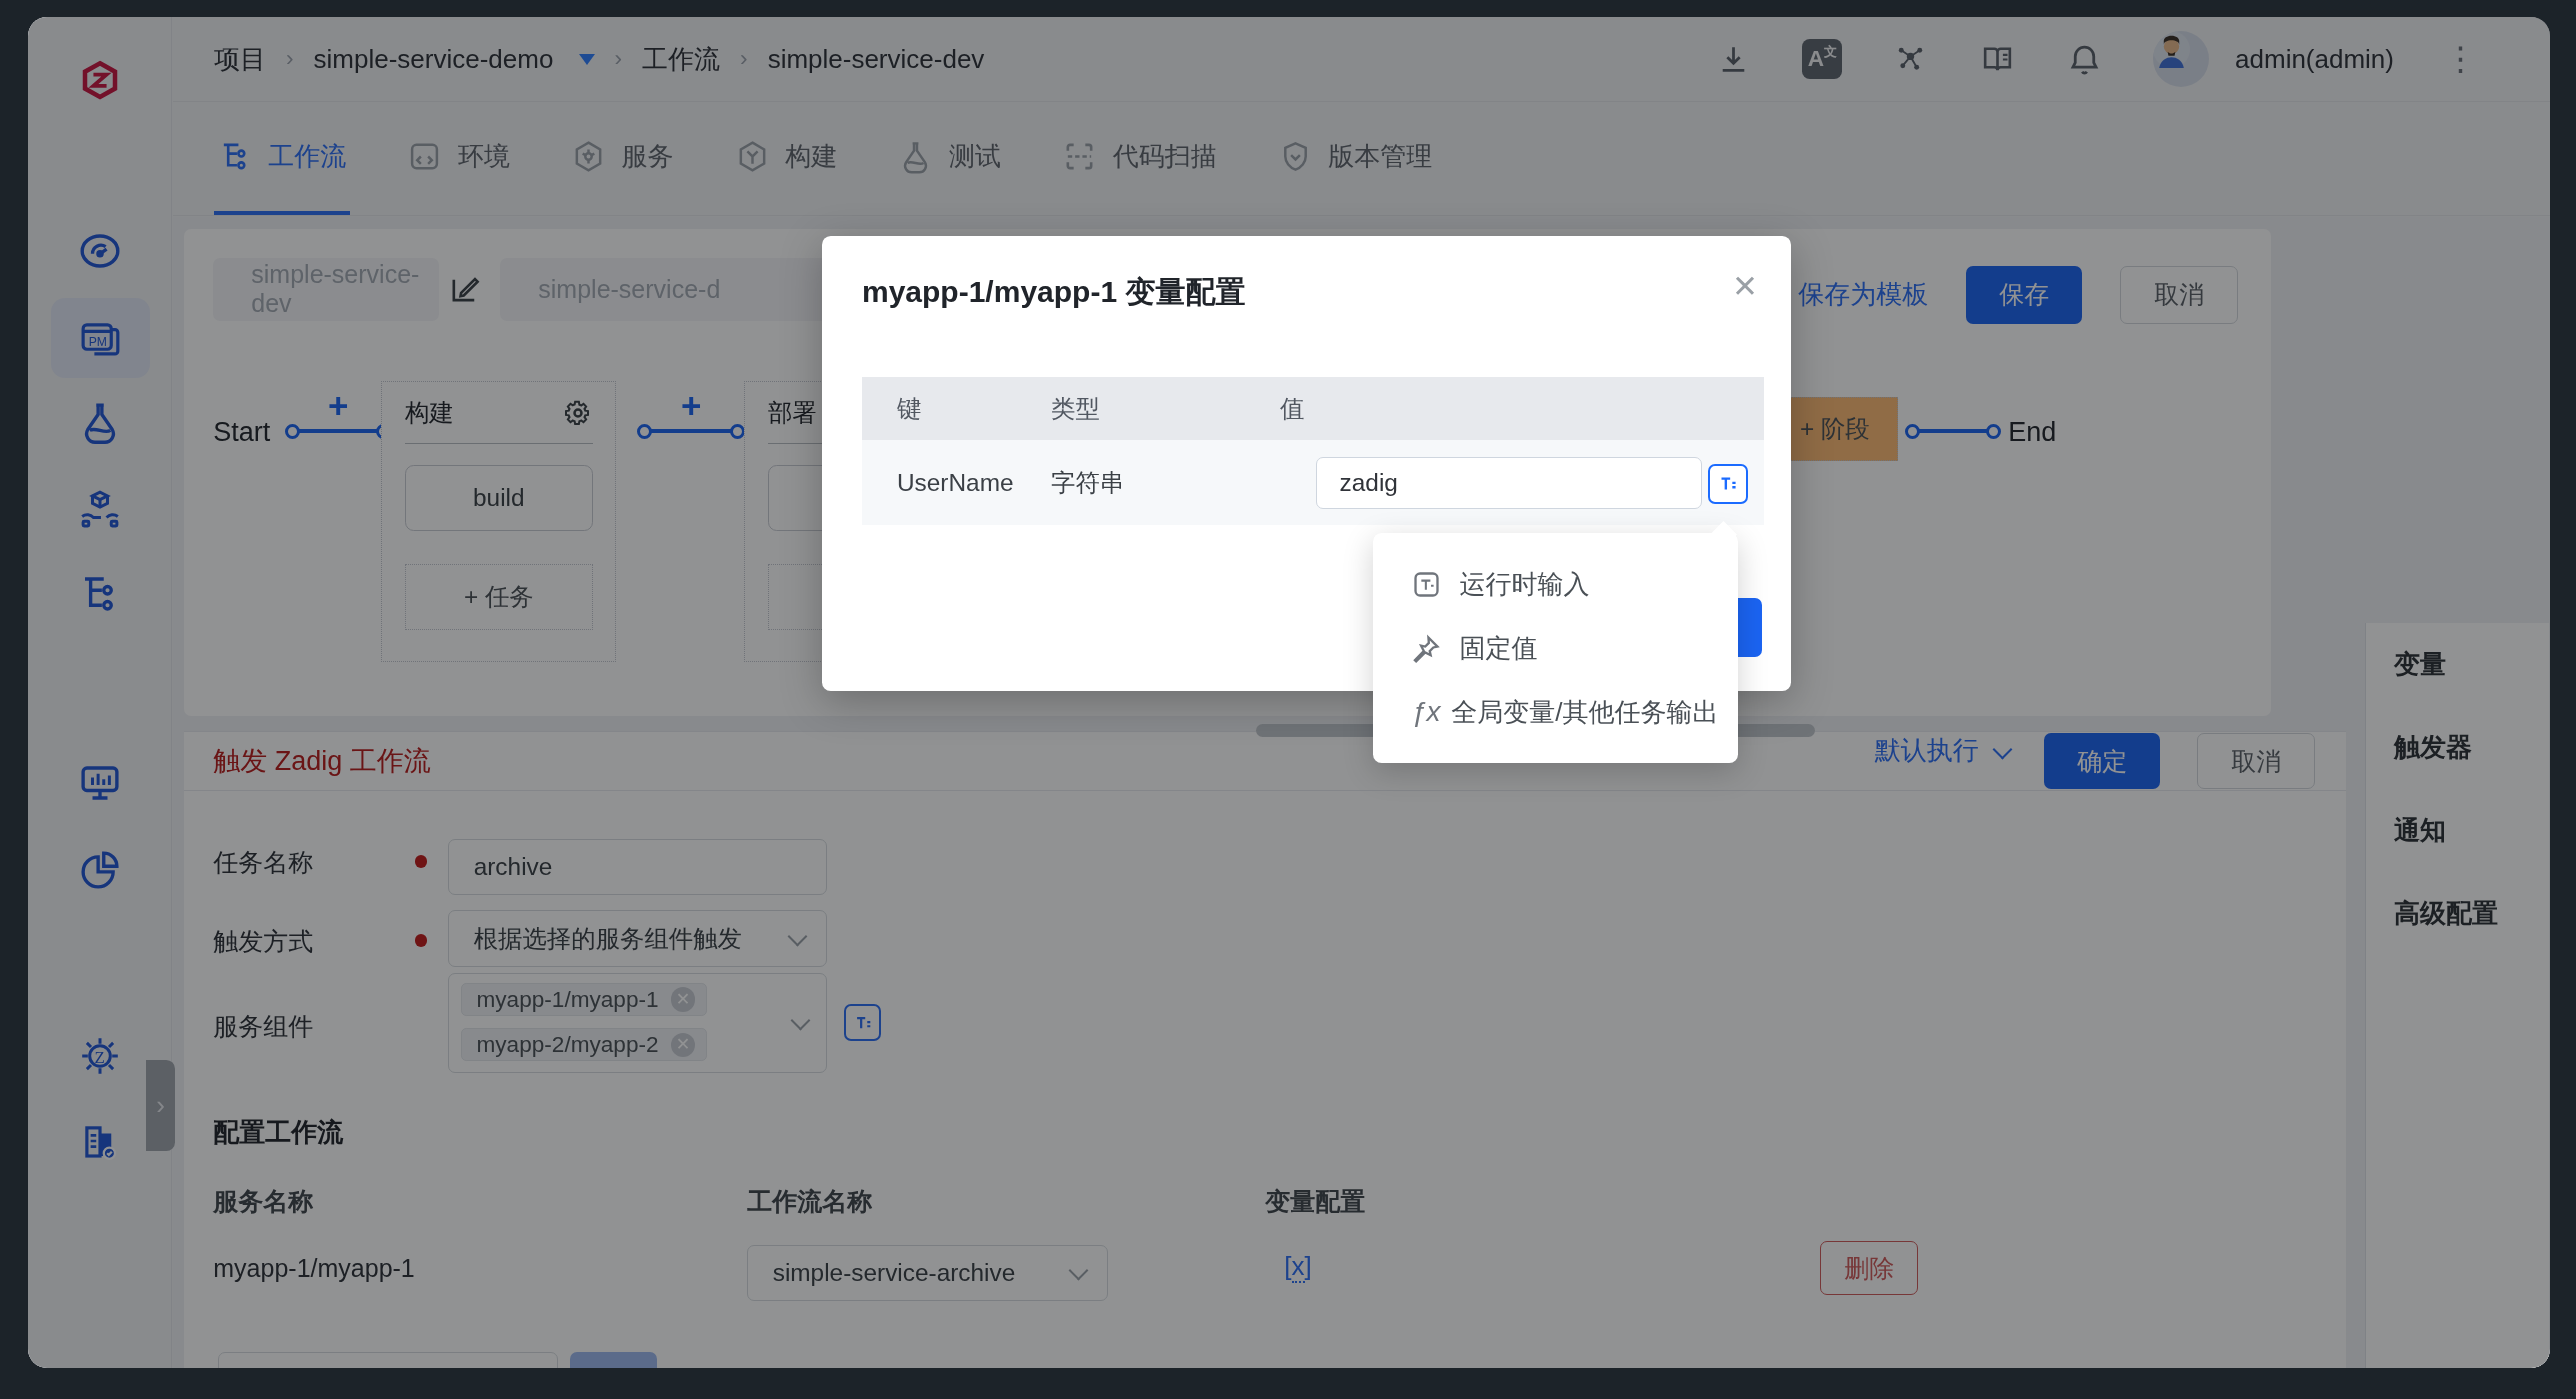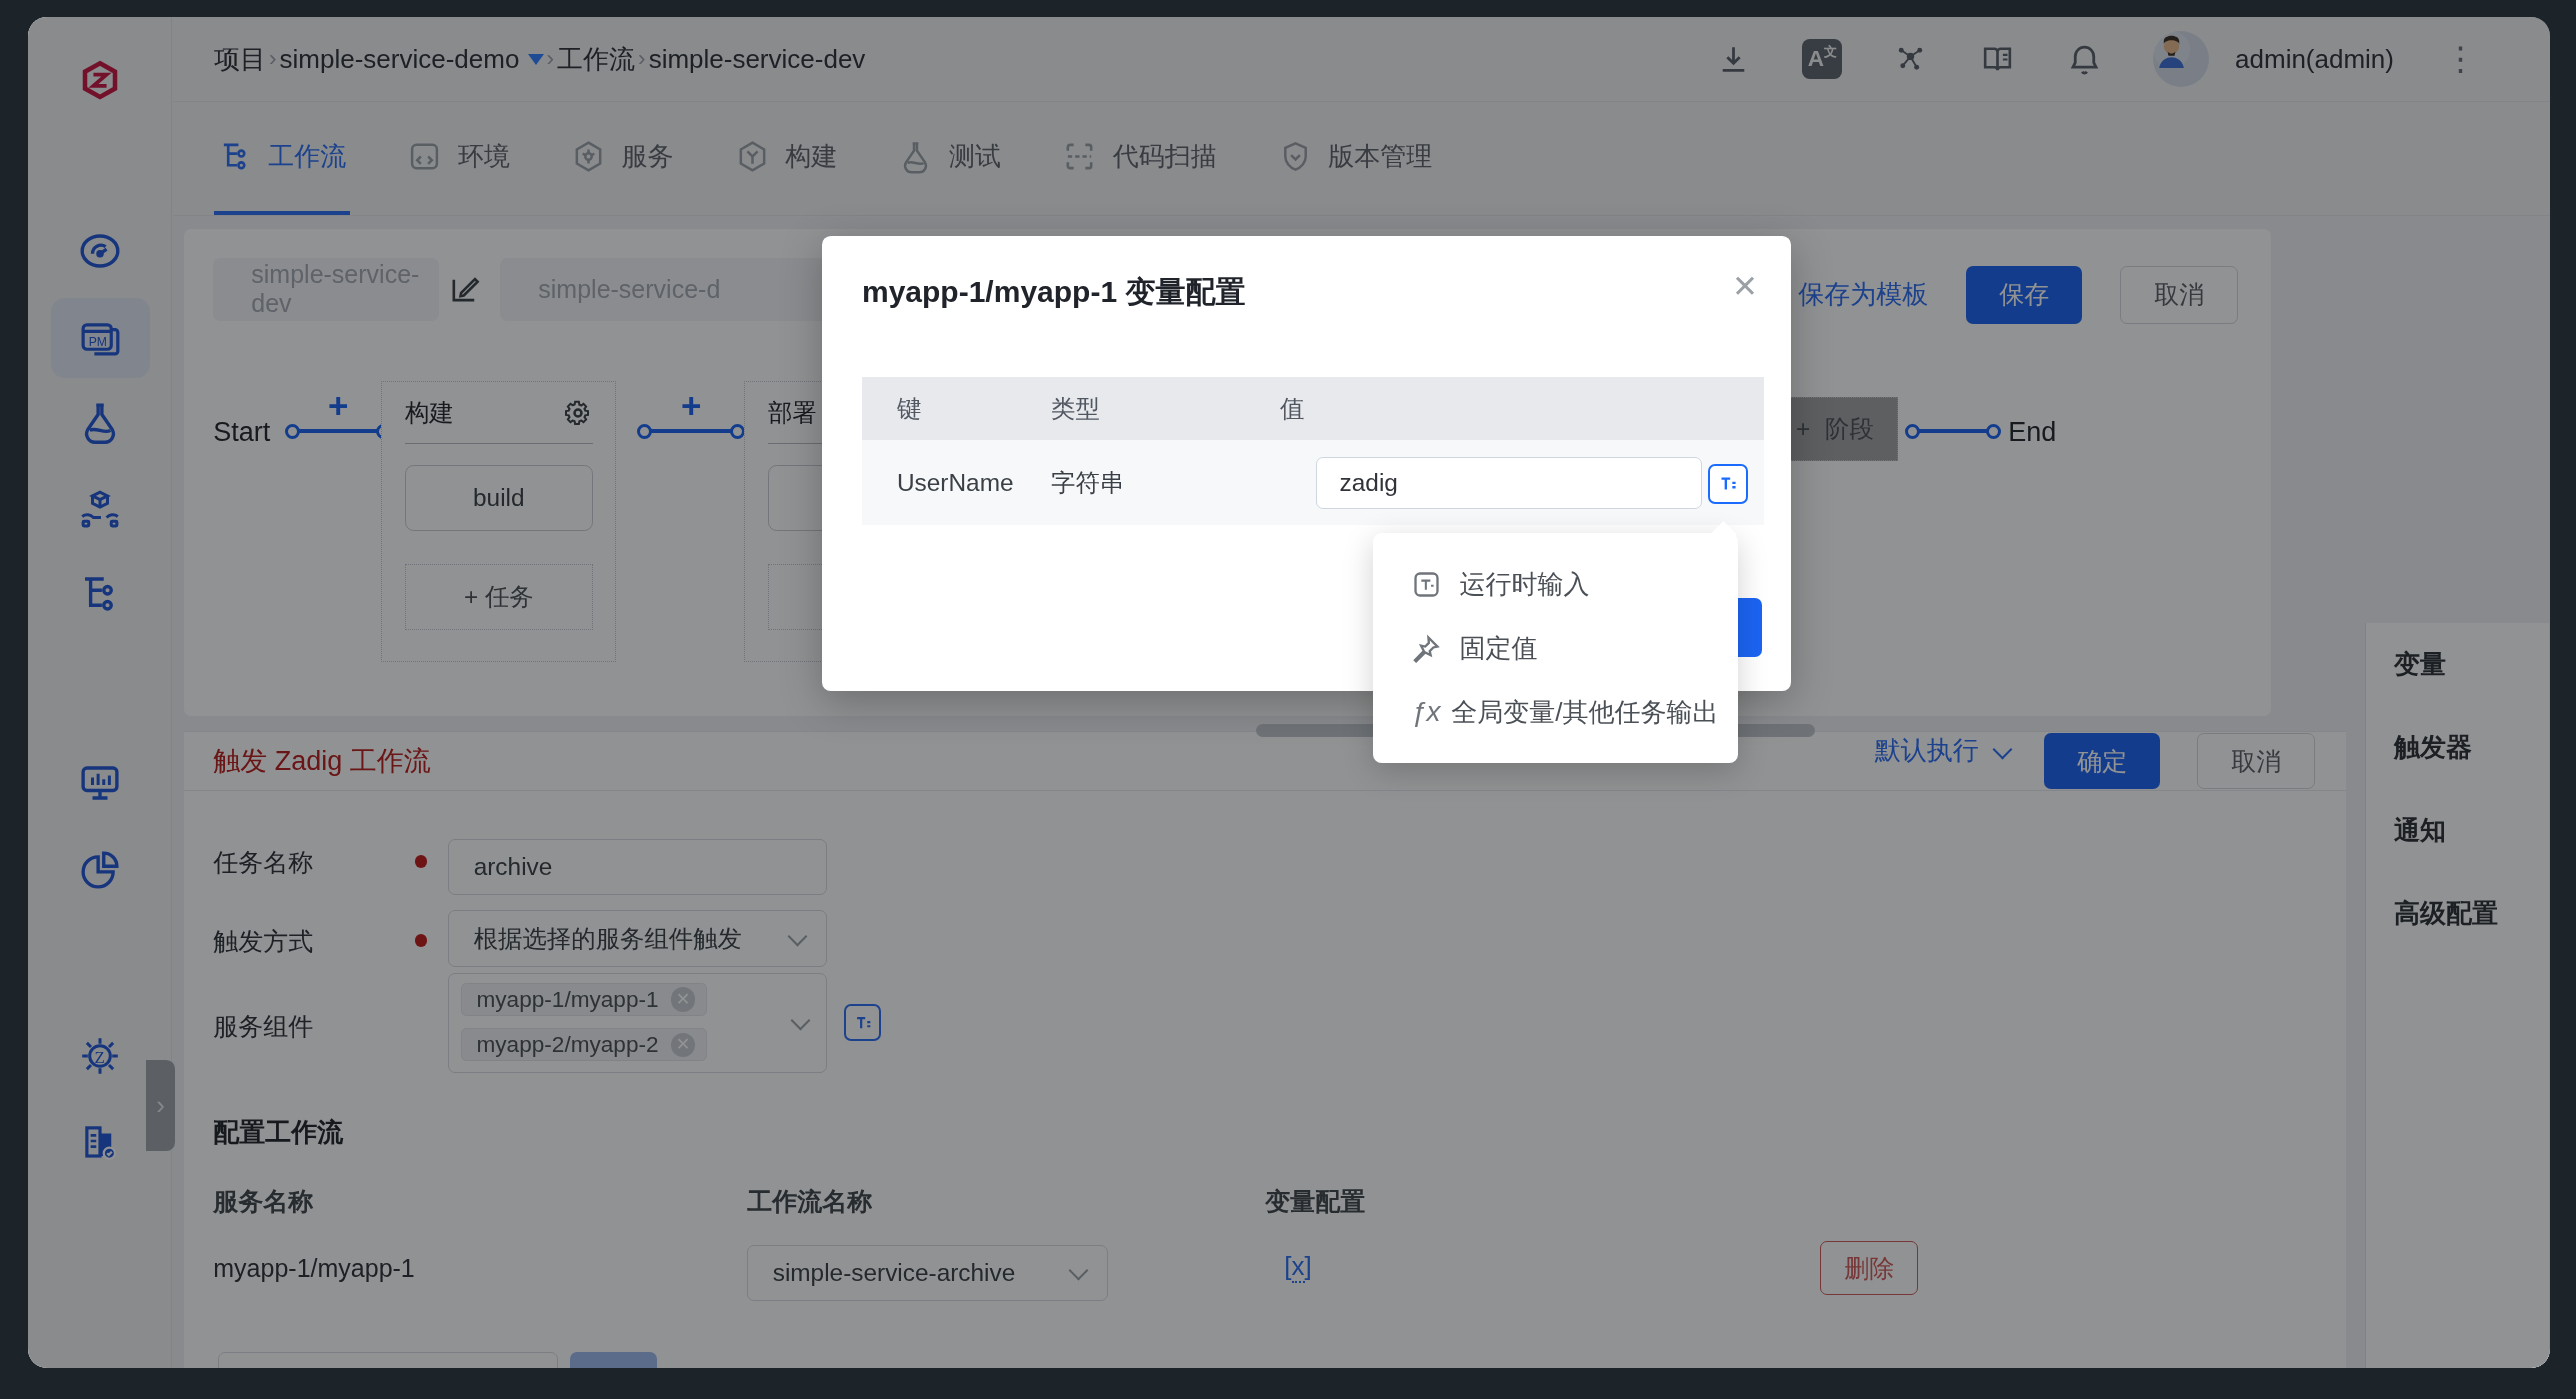--- a/index.html
+++ b/index.html
@@ -9,21 +9,21 @@
   
   .sidebar { position:absolute; left:0; top:0; width:144px; height:100%; background:#f1f2f5; border-right:0.9px solid #e2e4e9; z-index:5; }
   .side-ic { position:absolute; left:50%; transform:translate(-50%,-50%); width:49px; height:49px; color:#2056d6; display:flex; align-items:center; justify-content:center; }
   .side-ic svg { width:45px; height:45px; }
   .side-active { position:absolute; left:22.6px; width:99px; height:80px; background:#e2e8f6; border-radius:14px; }
   .collapse-handle { position:absolute; left:118px; top:1043px; width:29px; height:91px; background:#9ea4ac; border-radius:0 8.7px 8.7px 0; display:flex; align-items:center; justify-content:center; color:#e8eaee; font-size:26px; z-index:6; }
 
   
   .main { position:absolute; left:145px; top:0; right:0; bottom:0; }
   .topbar { height:85px; border-bottom:0.9px solid #e4e6ea; display:flex; align-items:center; padding:0 73px 0 41px; }
-  .crumb { display:flex; align-items:center; gap:3px; font-size:26px; color:#2c3138; }
+  .crumb { display:flex; align-items:center; gap:20px; font-size:26px; color:#2c3138; }
   .crumb .sep { color:#9aa1ab; font-size:22.6px; }
   .caret-down { width:0; height:0; border-left:8.7px solid transparent; border-right:8.7px solid transparent; border-top:11.3px solid #2f7fff; display:inline-block; margin-left:5.2px; }
   .top-icons { margin-left:auto; display:flex; align-items:center; gap:50px; color:#585f68; }
   .top-icons svg { width:37px; height:37px; }
   .translate-chip { width:40px; height:40px; background:#5d646d; border-radius:7.8px; color:#f2f3f5; display:flex; align-items:center; justify-content:center; font-size:22.6px; font-weight:bold; }
   .avatar { width:56px; height:56px; border-radius:50%; background:#d6dde9; overflow:hidden; }
   .username { font-size:26px; color:#2c3138; margin-left:-24.4px; }
   .vdots { font-size:33px; color:#6a7078; letter-spacing:0; line-height:0.5; }
 
   .tabbar { height:114px; border-bottom:0.9px solid #e4e6ea; display:flex; align-items:stretch; gap:54px; padding:0 0 0 41px; }
@@ -49,21 +49,21 @@
   .conn { position:absolute; height:15.7px; }
   .conn .line { position:absolute; left:12.2px; right:12.2px; top:5.2px; height:4.4px; background:#1b64f2; }
   .conn .dot { position:absolute; top:0; width:15px; height:15px; border:3.5px solid #1b64f2; background:#fff; border-radius:50%; }
   .conn .plus { position:absolute; top:-38px; left:50%; transform:translateX(-50%); color:#1b64f2; font-size:35px; font-weight:bold; }
   .stage { position:absolute; width:235px; height:281px; border:1.7px dotted #c3c7cf; padding:15.7px 22.6px; background:#fff; }
   .stage-head { display:flex; align-items:center; justify-content:space-between; font-size:24.4px; color:#22262c; }
   .stage-head svg { width:30px; height:30px; color:#3a4046; }
   .stage-hr { border:none; border-top:1.7px solid #b9bdc4; margin:14px 0 21px; }
   .task-btn { height:66px; border:1.7px solid #c9ccd4; border-radius:8.7px; display:flex; align-items:center; justify-content:center; font-size:24.4px; color:#3a4046; }
   .add-task { margin-top:33px; height:66px; border:1.7px dotted #c3c7cf; display:flex; align-items:center; justify-content:center; font-size:24.4px; color:#4a5056; }
-  .add-stage { position:absolute; border:1.7px dotted #c3c7cf; display:flex; align-items:center; justify-content:center; font-size:24.4px; color:#4a5056; background:#a3a3a3;font-family:Liberation Mono, monospace; }
+  .add-stage { position:absolute; border:1.7px dotted #c3c7cf; display:flex; align-items:center; justify-content:center; font-size:24.4px; color:#4a5056; background:#fdba74; }
   .hscroll { position:absolute; left:1083px; top:507px; width:559px; height:13px; background:#c2c6cc; border-radius:7px; z-index:3; }
 
   
   .trig-card { position:absolute; left:11.3px; top:514px; width:2162px; height:714px; background:#fff; border-top:0.9px solid #e8eaee; }
   .trig-head { height:59px; border-bottom:0.9px solid #e8eaee; display:flex; align-items:center; padding:0 31px 0 29px; }
   .trig-title { font-size:27px; font-weight:normal; color:#b91c1c; }
   .trig-actions { margin-left:auto; display:flex; gap:37px; }
   .chev { display:inline-block; width:14px; height:14px; border-right:2.6px solid currentColor; border-bottom:2.6px solid currentColor; transform:rotate(45deg) translateY(-3.5px); }
   .f-label { position:absolute; font-size:25px; color:#2c3138; }
   .req-dot { position:absolute; width:12.2px; height:12.2px; border-radius:50%; background:#c11a1a; }

